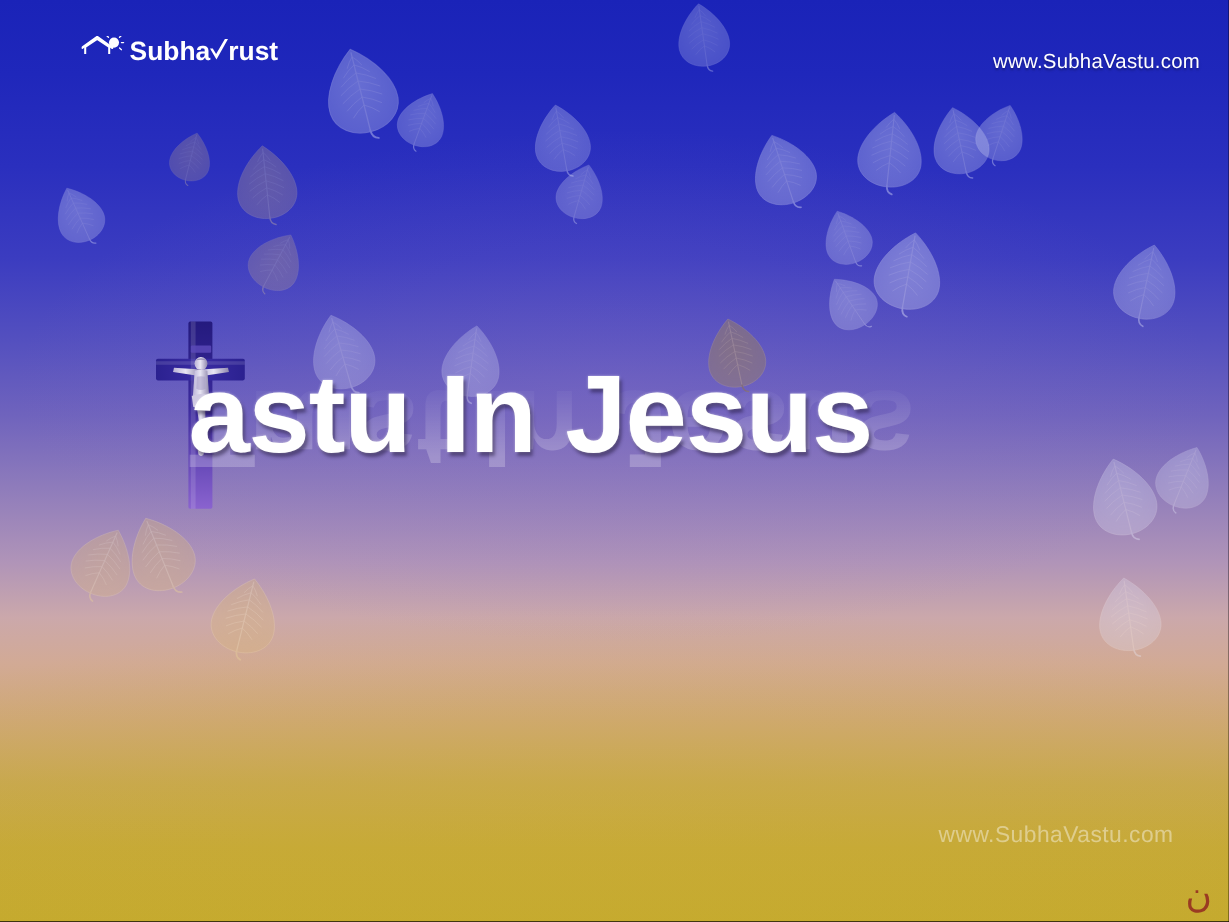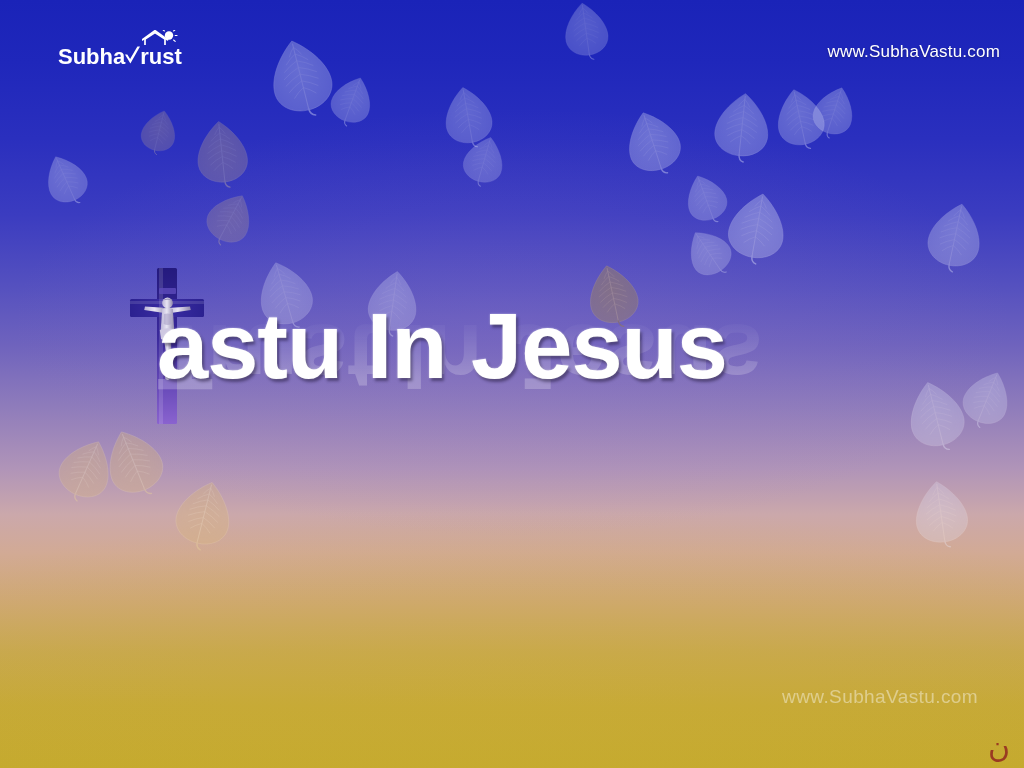--- a/index.html
+++ b/index.html
@@ -54,22 +54,22 @@
     pointer-events: none;
   }
   .leaf svg { display: block; width: 100%; height: 100%; overflow: visible; }
 
   
   .logo {
     position: absolute;
     left: 58px;
     top: 30px;
     display: flex;
-    flex-direction: column;
-    align-items: flex-end;
+    flex-direction: row;
+    align-items: flex-start;
   }
   .logo-mark {
     width: 40px;
     height: 16px;
     margin-left: 10px;
     margin-bottom: -2px;
   }
   .logo-text {
     font-size: 22px;
     font-weight: bold;

